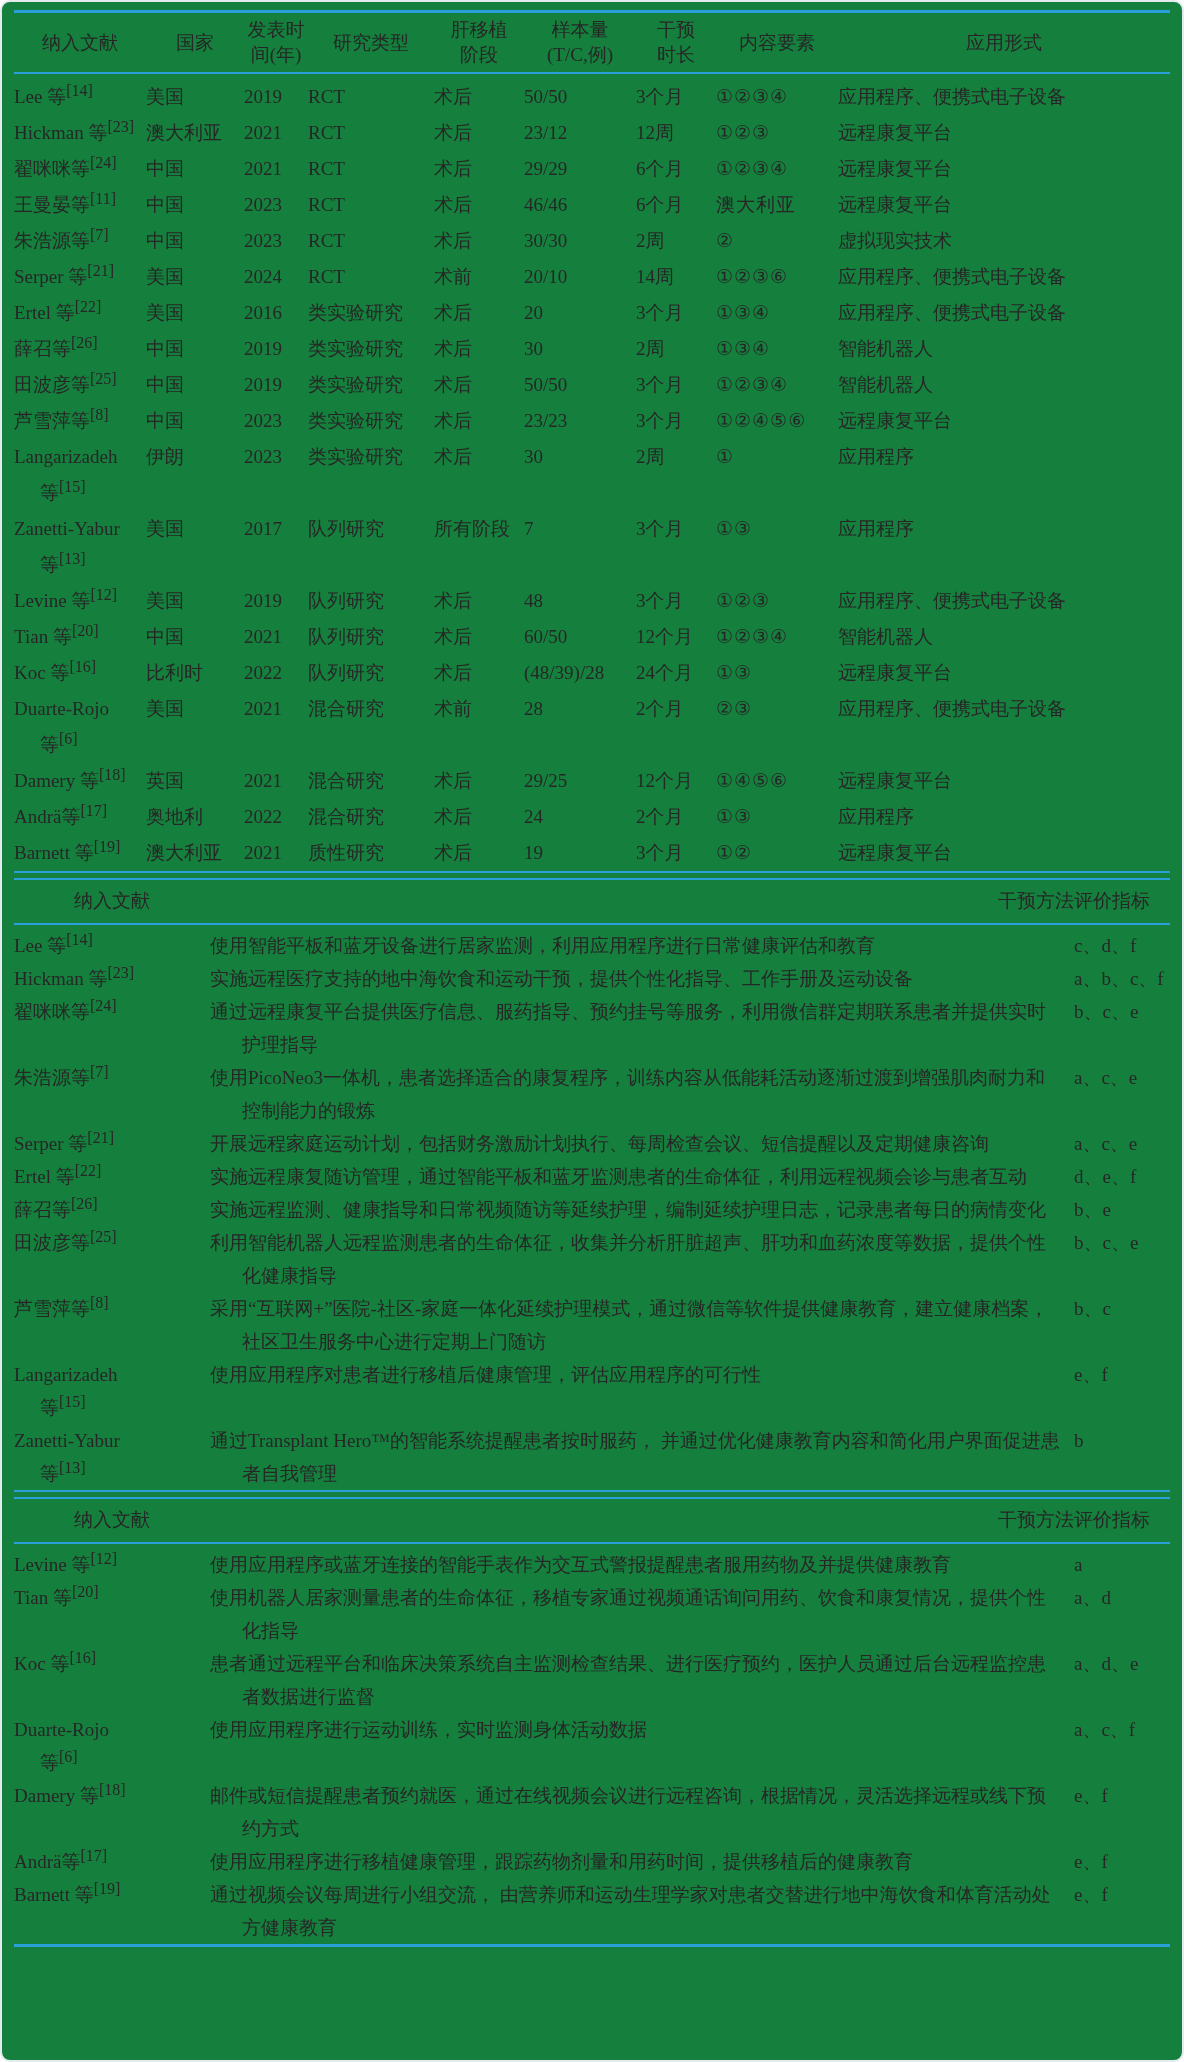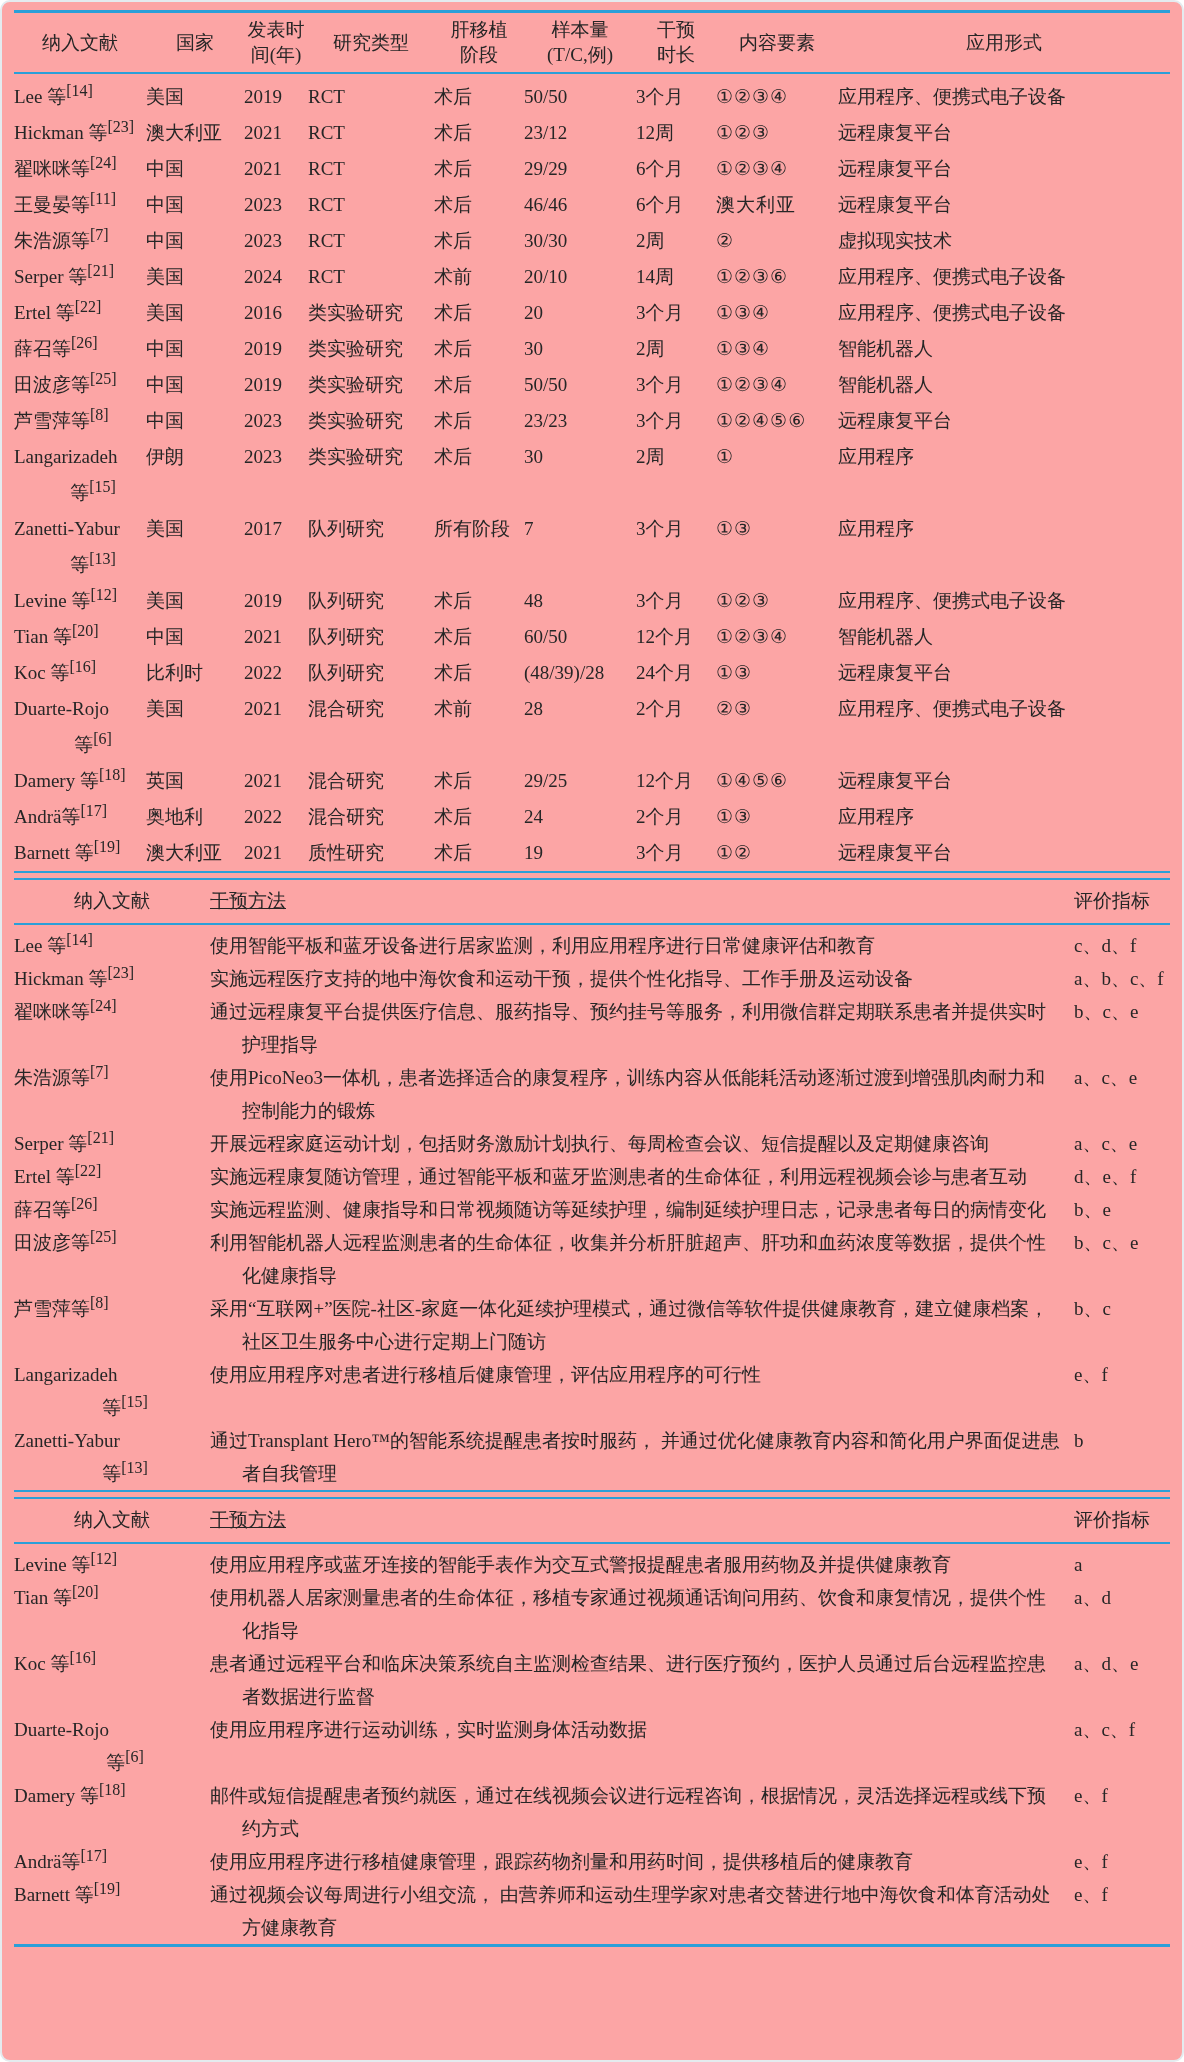--- a/index.html
+++ b/index.html
@@ -1,40 +1,40 @@
 <!DOCTYPE html>
 <html><head>
 <meta charset="utf-8">
 <style>
   html,body{margin:0;padding:0;background:#ffffff;}
   body{font-family:"Liberation Serif","DejaVu Serif",serif;color:#262626;}
   .page{
     width:1184px;height:2062px;box-sizing:border-box;
     border:2px solid #e4ebef;border-radius:10px;
-    padding:8px 12px 0 12px;background:#fca5a5;overflow:hidden;
+    padding:8px 12px 0 12px;background:#15803d;overflow:hidden;
   }
   .rule{height:0;border-top:3px solid #2b9fd8;margin:0;}
   .rule.mid{border-top-width:2px;}
   .rule.thin{border-top-width:2px;}
   .gap{height:5px;}
   table{width:100%;border-collapse:collapse;table-layout:fixed;}
   td,th{padding:0;vertical-align:top;font-weight:normal;text-align:left;}
   
   .t1 th{font-size:19px;line-height:25px;text-align:center;vertical-align:middle;
          padding:4px 0 5px 0;border-bottom:2px solid #2b9fd8;}
   .t1 td{font-size:19px;line-height:36px;}
   .t1 tbody tr:first-child td{padding-top:5px;}
-  .s-line2{padding-left:26px;text-align:center;}
+  .s-line2{padding-left:26px;}
   sup{font-size:16px;line-height:0;}
   .c-elem{letter-spacing:1px;margin-top:48px;}
   
   .t2 th{font-size:19px;line-height:26px;vertical-align:middle;
          padding:8px 0 9px 0;border-bottom:2px solid #2b9fd8;}
   .t2 th.h-study{text-align:center;}
-  .t2 th.h-method{text-align:left;text-decoration:underline;}
+  .t2 th.h-method{text-align:right;}
   .t2 th.h-metrics{text-align:left;}
   .t2 td{font-size:19px;line-height:33px;}
   .t2 tbody tr:first-child td{padding-top:4px;}
   .method{padding-left:32px;text-indent:-32px;padding-right:14px;}
   .sect{margin:0;}
 </style>
 </head>
 <body>
 
 <div class="page">

